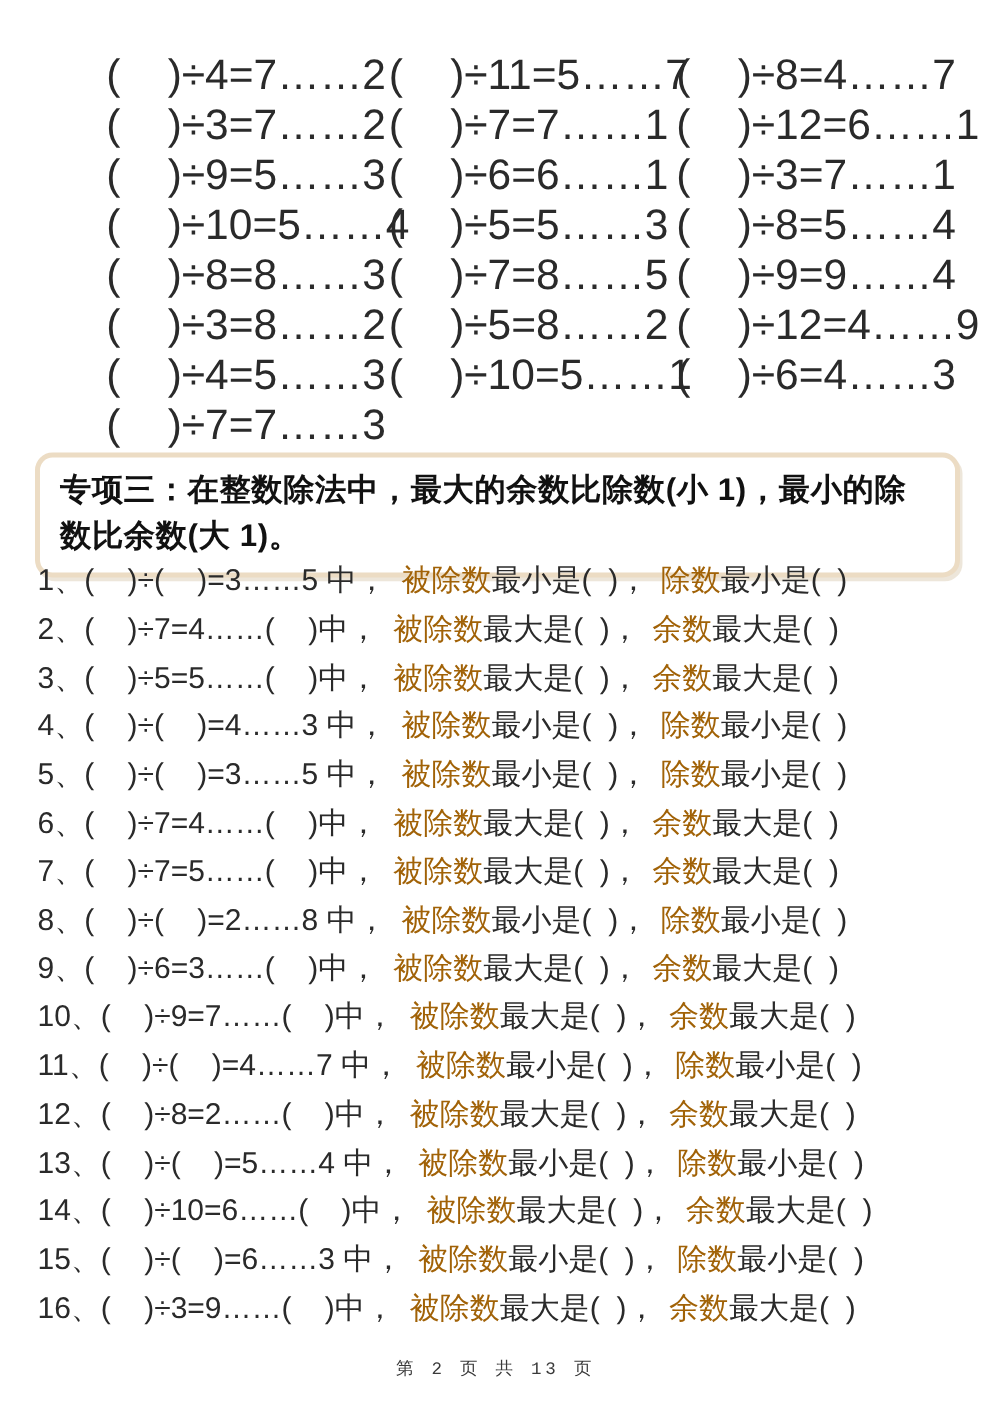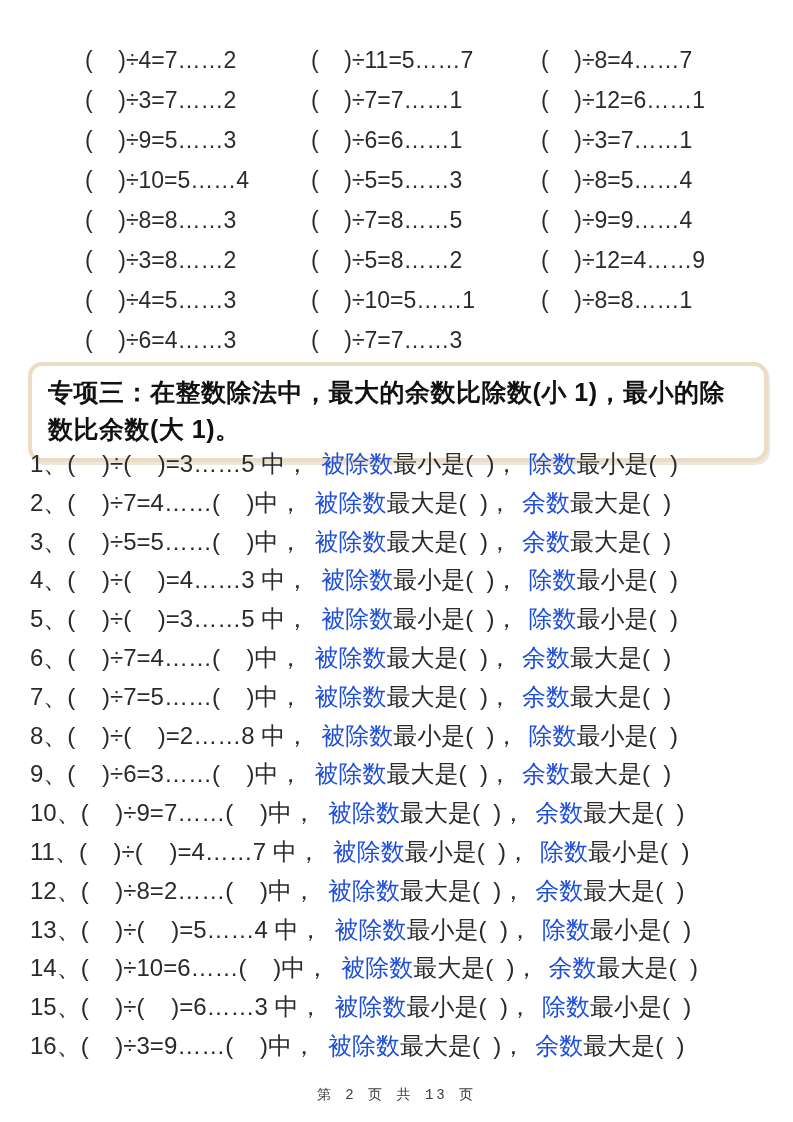--- a/index.html
+++ b/index.html
@@ -21,21 +21,21 @@
     position: absolute;
     top: 40px;
     left: 85px;
     right: 10px;
     display: grid;
     grid-template-columns: 226px 230px 1fr;
   }
   .eq {
     height: 40px;
     line-height: 40px;
-    font-size: 23px;
+    font-size: 34px;
     white-space: pre;
     color: #2a2a2a;
   }
   
   .section-box {
     position: absolute;
     top: 362px;
     left: 28px;
     width: 700px;
     padding: 8px 16px 10px 16px;
@@ -61,21 +61,21 @@
   .p-row {
     height: 38.8px;
     display: flex;
     align-items: flex-start;
     font-size: 24px;
     white-space: pre;
     color: #2a2a2a;
   }
   .p-lead { margin-right: 12px; }
   .p-mid  { margin-right: 10px; }
-  .term { color: #1d4ed8; }
+  .term { color: #a16207; }
   
   .footer {
     position: absolute;
     left: 0;
     right: 0;
     top: 1086px;
     text-align: center;
     font-size: 14px;
     letter-spacing: 3px;
     color: #3a3a3a;
@@ -101,21 +101,20 @@
     <div class="eq">(    )÷5=5……3</div>
     <div class="eq">(    )÷8=5……4</div>
     <div class="eq">(    )÷8=8……3</div>
     <div class="eq">(    )÷7=8……5</div>
     <div class="eq">(    )÷9=9……4</div>
     <div class="eq">(    )÷3=8……2</div>
     <div class="eq">(    )÷5=8……2</div>
     <div class="eq">(    )÷12=4……9</div>
     <div class="eq">(    )÷4=5……3</div>
     <div class="eq">(    )÷10=5……1</div>
-    <div class="eq">(    )÷8=8……1</div>
     <div class="eq">(    )÷6=4……3</div>
     <div class="eq">(    )÷7=7……3</div>
   </div>
 
   <div class="section-box">
     <div class="txt">专项三：在整数除法中，最大的余数比除数(小 1)，最小的除数比余数(大 1)。</div>
   </div>
 
   <div class="problems">
     <div class="p-row">

